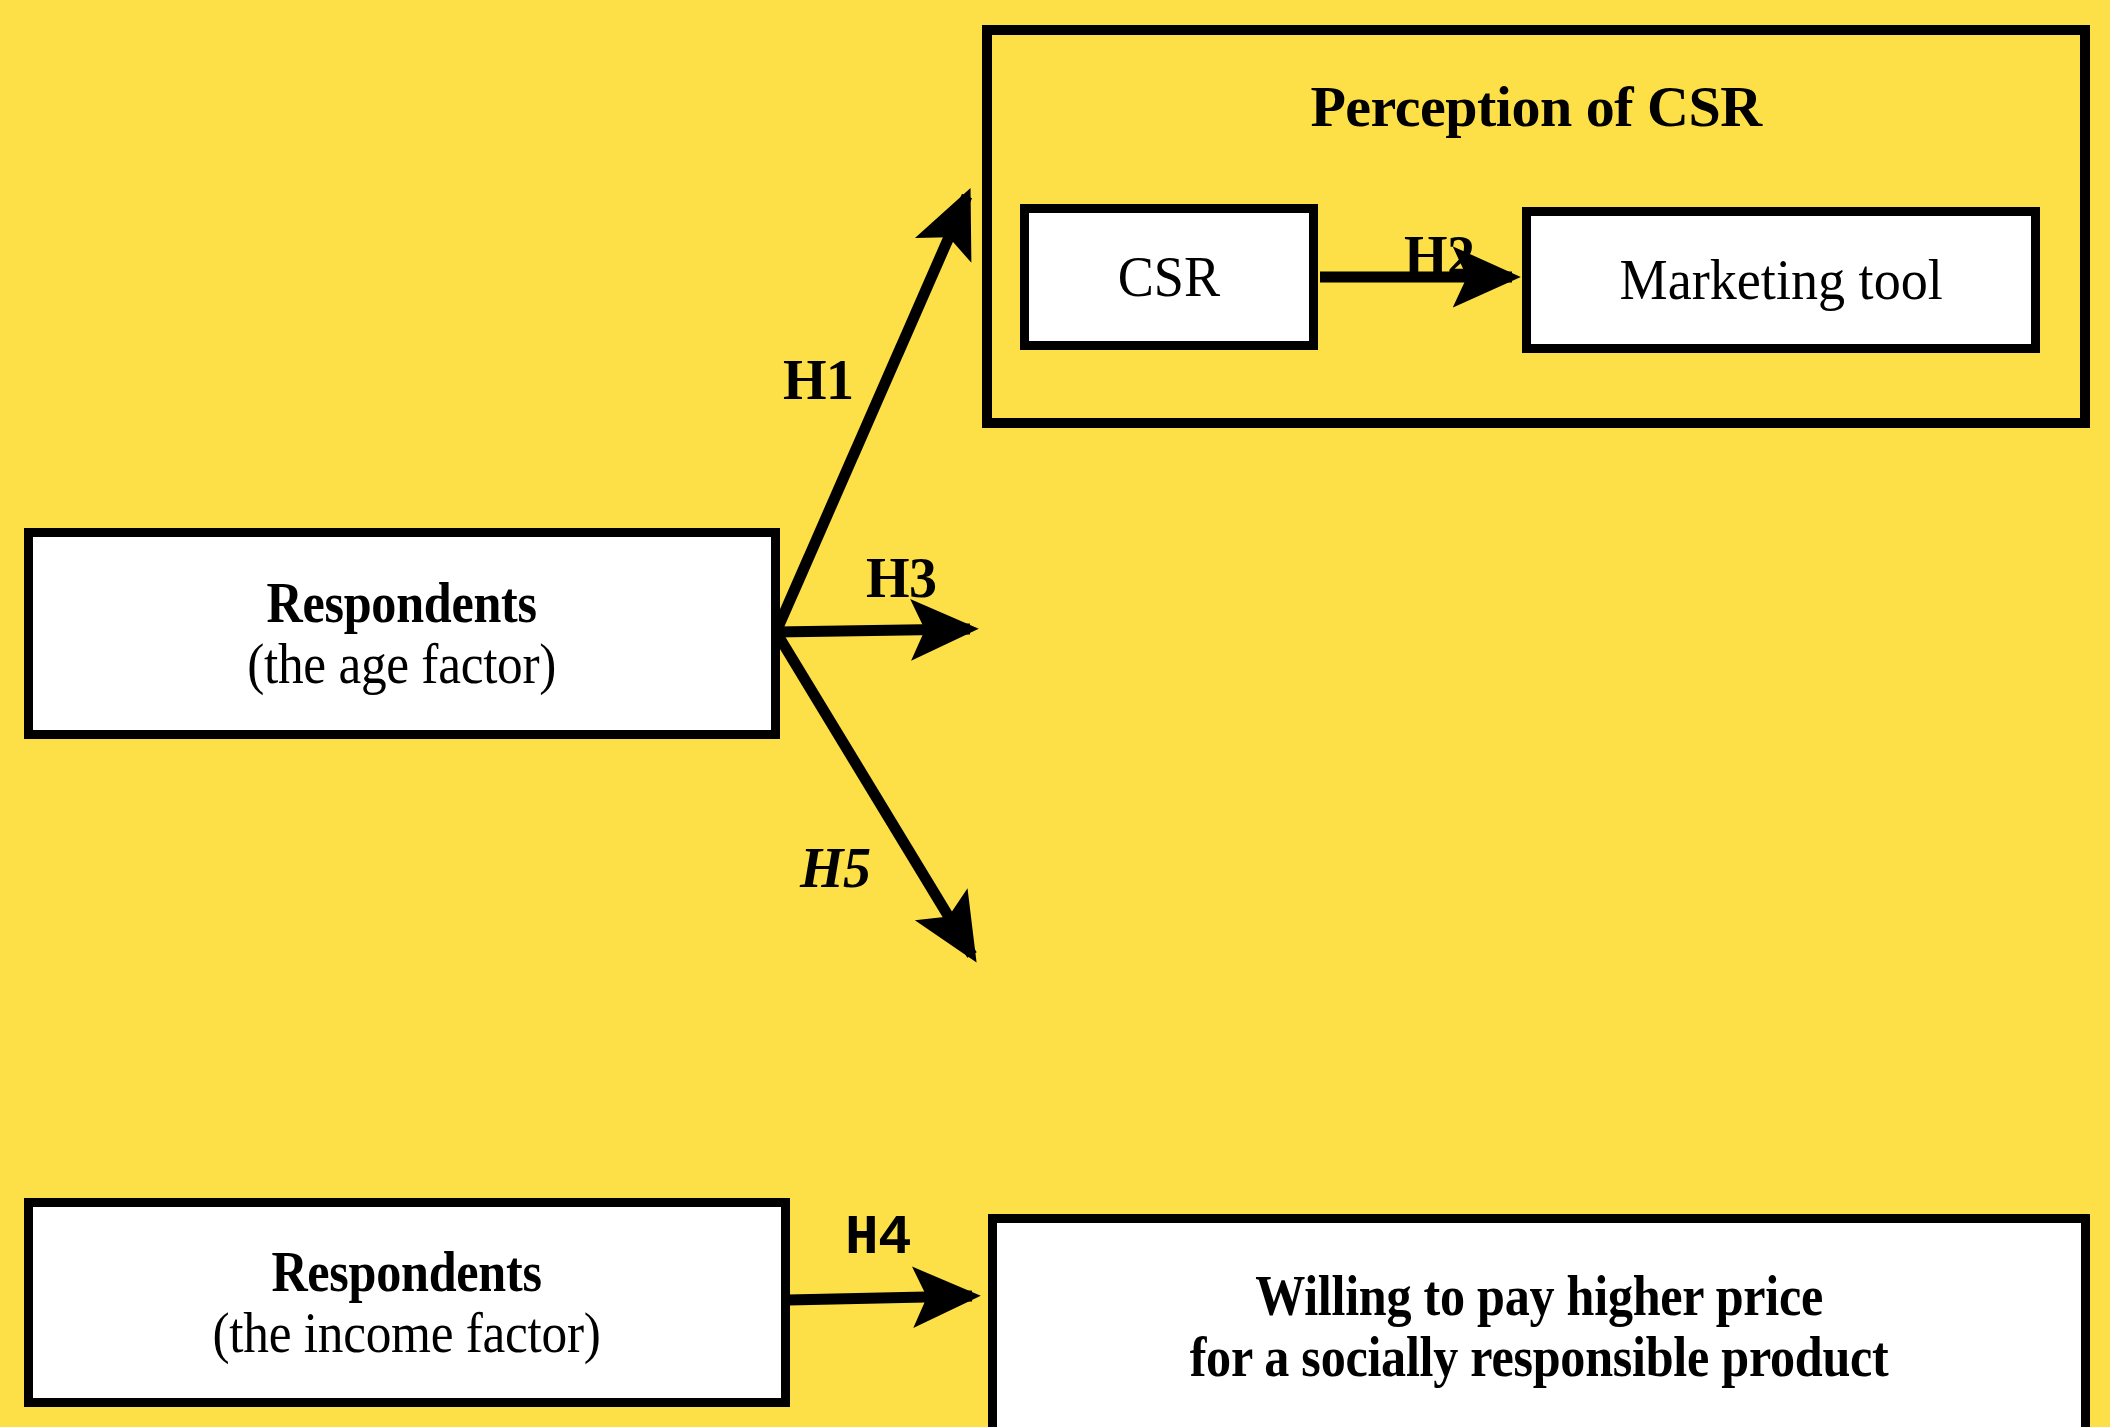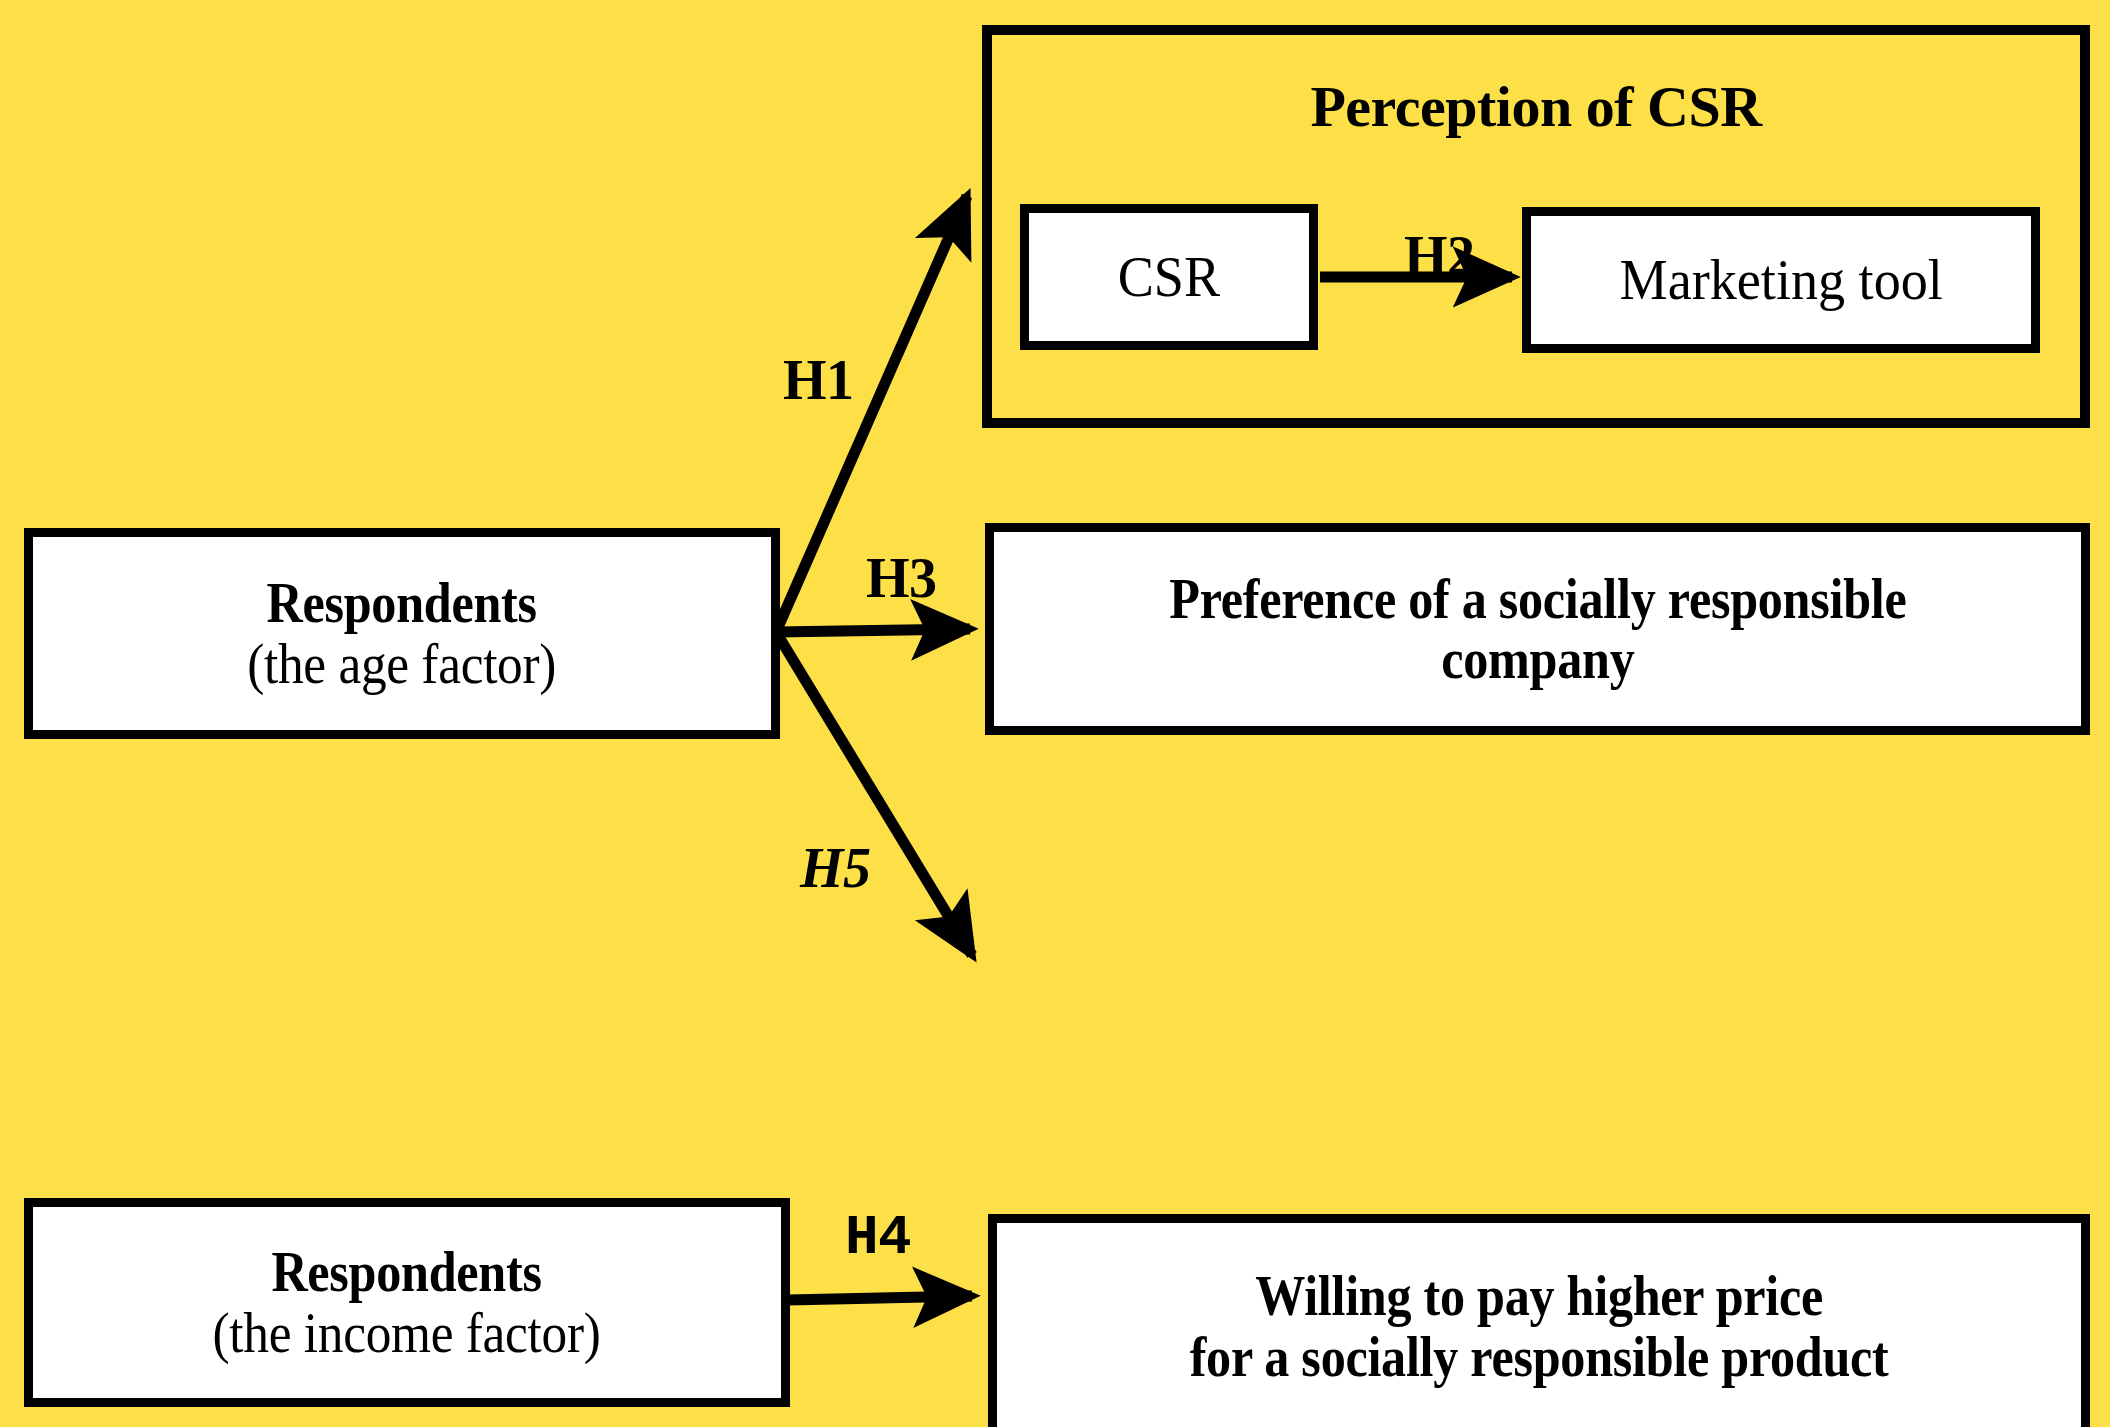--- a/index.html
+++ b/index.html
@@ -137,26 +137,20 @@
     </div>
   </div>
 
   <div class="node-box" style="left:24px; top:528px; width:756px; height:211px;">
     <div class="label-stack">
       <span class="bold-line">Respondents</span>
       <span class="reg-line">(the age factor)</span>
     </div>
   </div>
 
-  <div class="node-box" style="left:985px; top:523px; width:1105px; height:212px;">
-    <div class="label-stack">
-      <span class="bold-line">Preference of a socially responsible</span>
-      <span class="bold-line">company</span>
-    </div>
-  </div>
 
 
   <div class="node-box" style="left:24px; top:1198px; width:766px; height:209px;">
     <div class="label-stack">
       <span class="bold-line">Respondents</span>
       <span class="reg-line">(the income factor)</span>
     </div>
   </div>
 
   <div class="node-box" style="left:988px; top:1214px; width:1102px; height:225px;">

